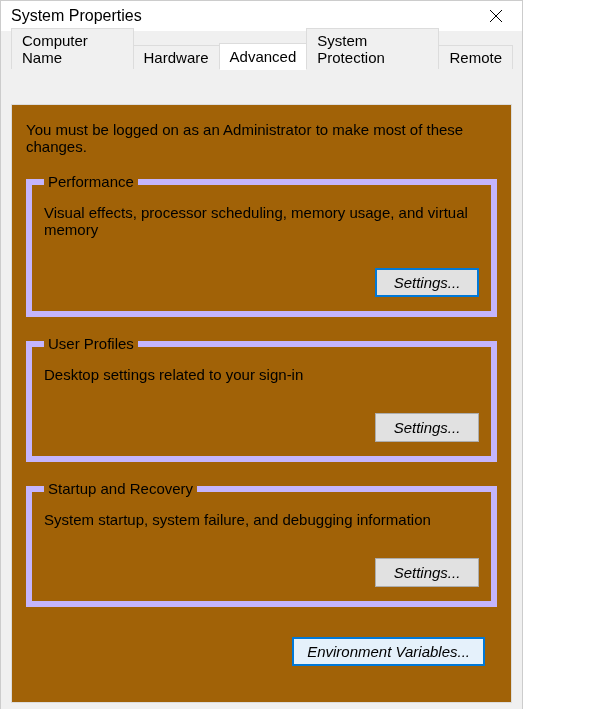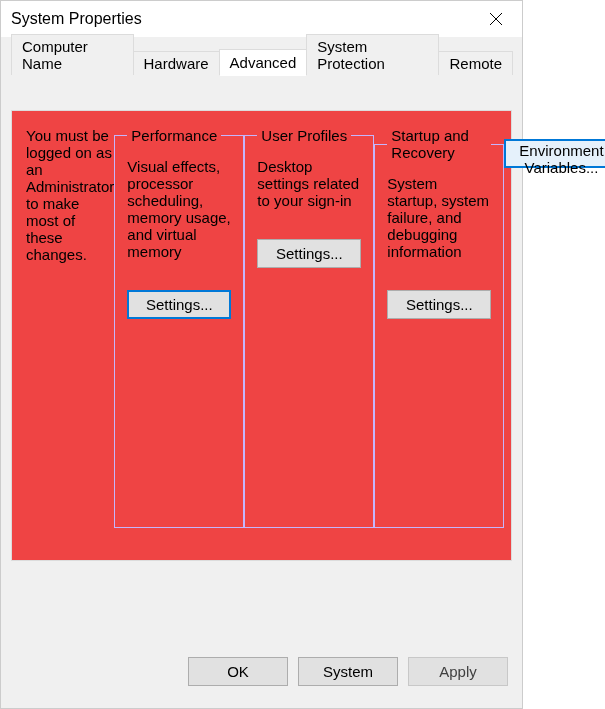--- a/index.html
+++ b/index.html
@@ -79,34 +79,34 @@
     .tab.active {
       background: #fff;
       border: 1px solid #dcdcdc;
       border-bottom: 1px solid #fff;
       z-index: 3;
       padding-top: 4px;
       padding-bottom: 4px;
       top: 1px;
     }
     .tabcontent {
-      background: #ef4444;
+      background: #a16207;
       border: 1px solid #dcdcdc;
       flex: 1;
       padding: 16px 14px 14px 14px;
       display: flex;
-      flex-direction: row;
+      flex-direction: column;
       z-index: 1;
     }
     .admin-note {
       font-size: 15px;
       margin-bottom: 18px;
     }
     fieldset.group {
-      border: 1px solid #c4b5fd;
+      border: 6px solid #c4b5fd;
       margin-bottom: 18px;
       padding: 10px 12px 14px 12px;
     }
     fieldset.group legend {
       font-size: 15px;
       padding: 0 4px;
     }
     .group-desc {
       font-size: 15px;
       margin: 4px 0 30px 0;
@@ -117,20 +117,21 @@
     }
     button.winbtn {
       min-width: 104px;
       height: 29px;
       font-family: inherit;
       font-size: 15px;
       background: #e1e1e1;
       border: 1px solid #adadad;
       padding: 2px 14px;
       cursor: pointer;
+      font-style: italic;
     }
     button.winbtn.focused {
       border: 2px solid #0078d7;
       padding: 1px 13px;
     }
     button.winbtn.highlight {
       background: #e5f1fb;
       border: 2px solid #0078d7;
       padding: 1px 13px;
     }

